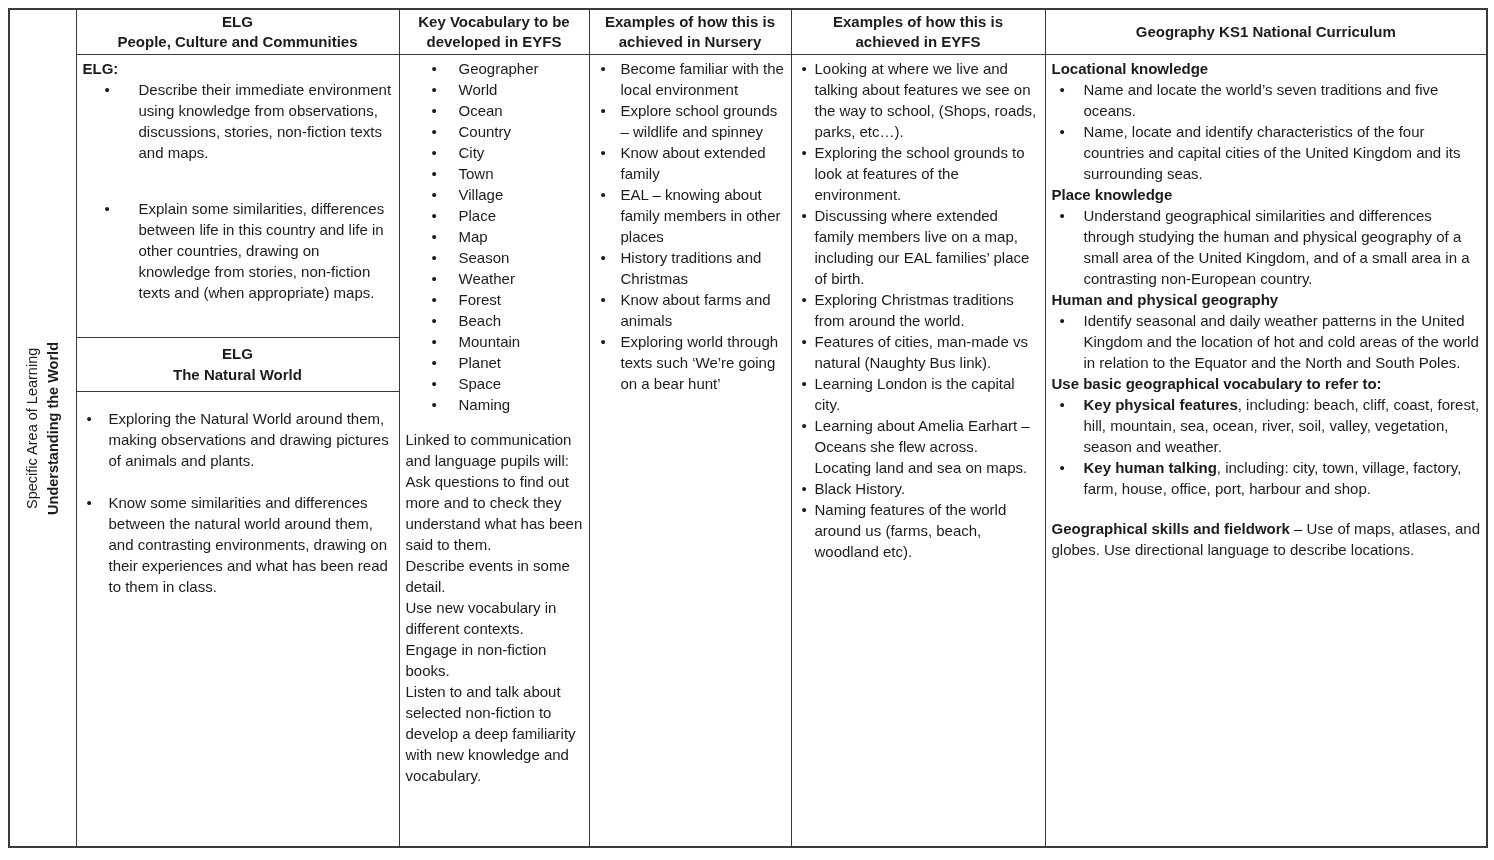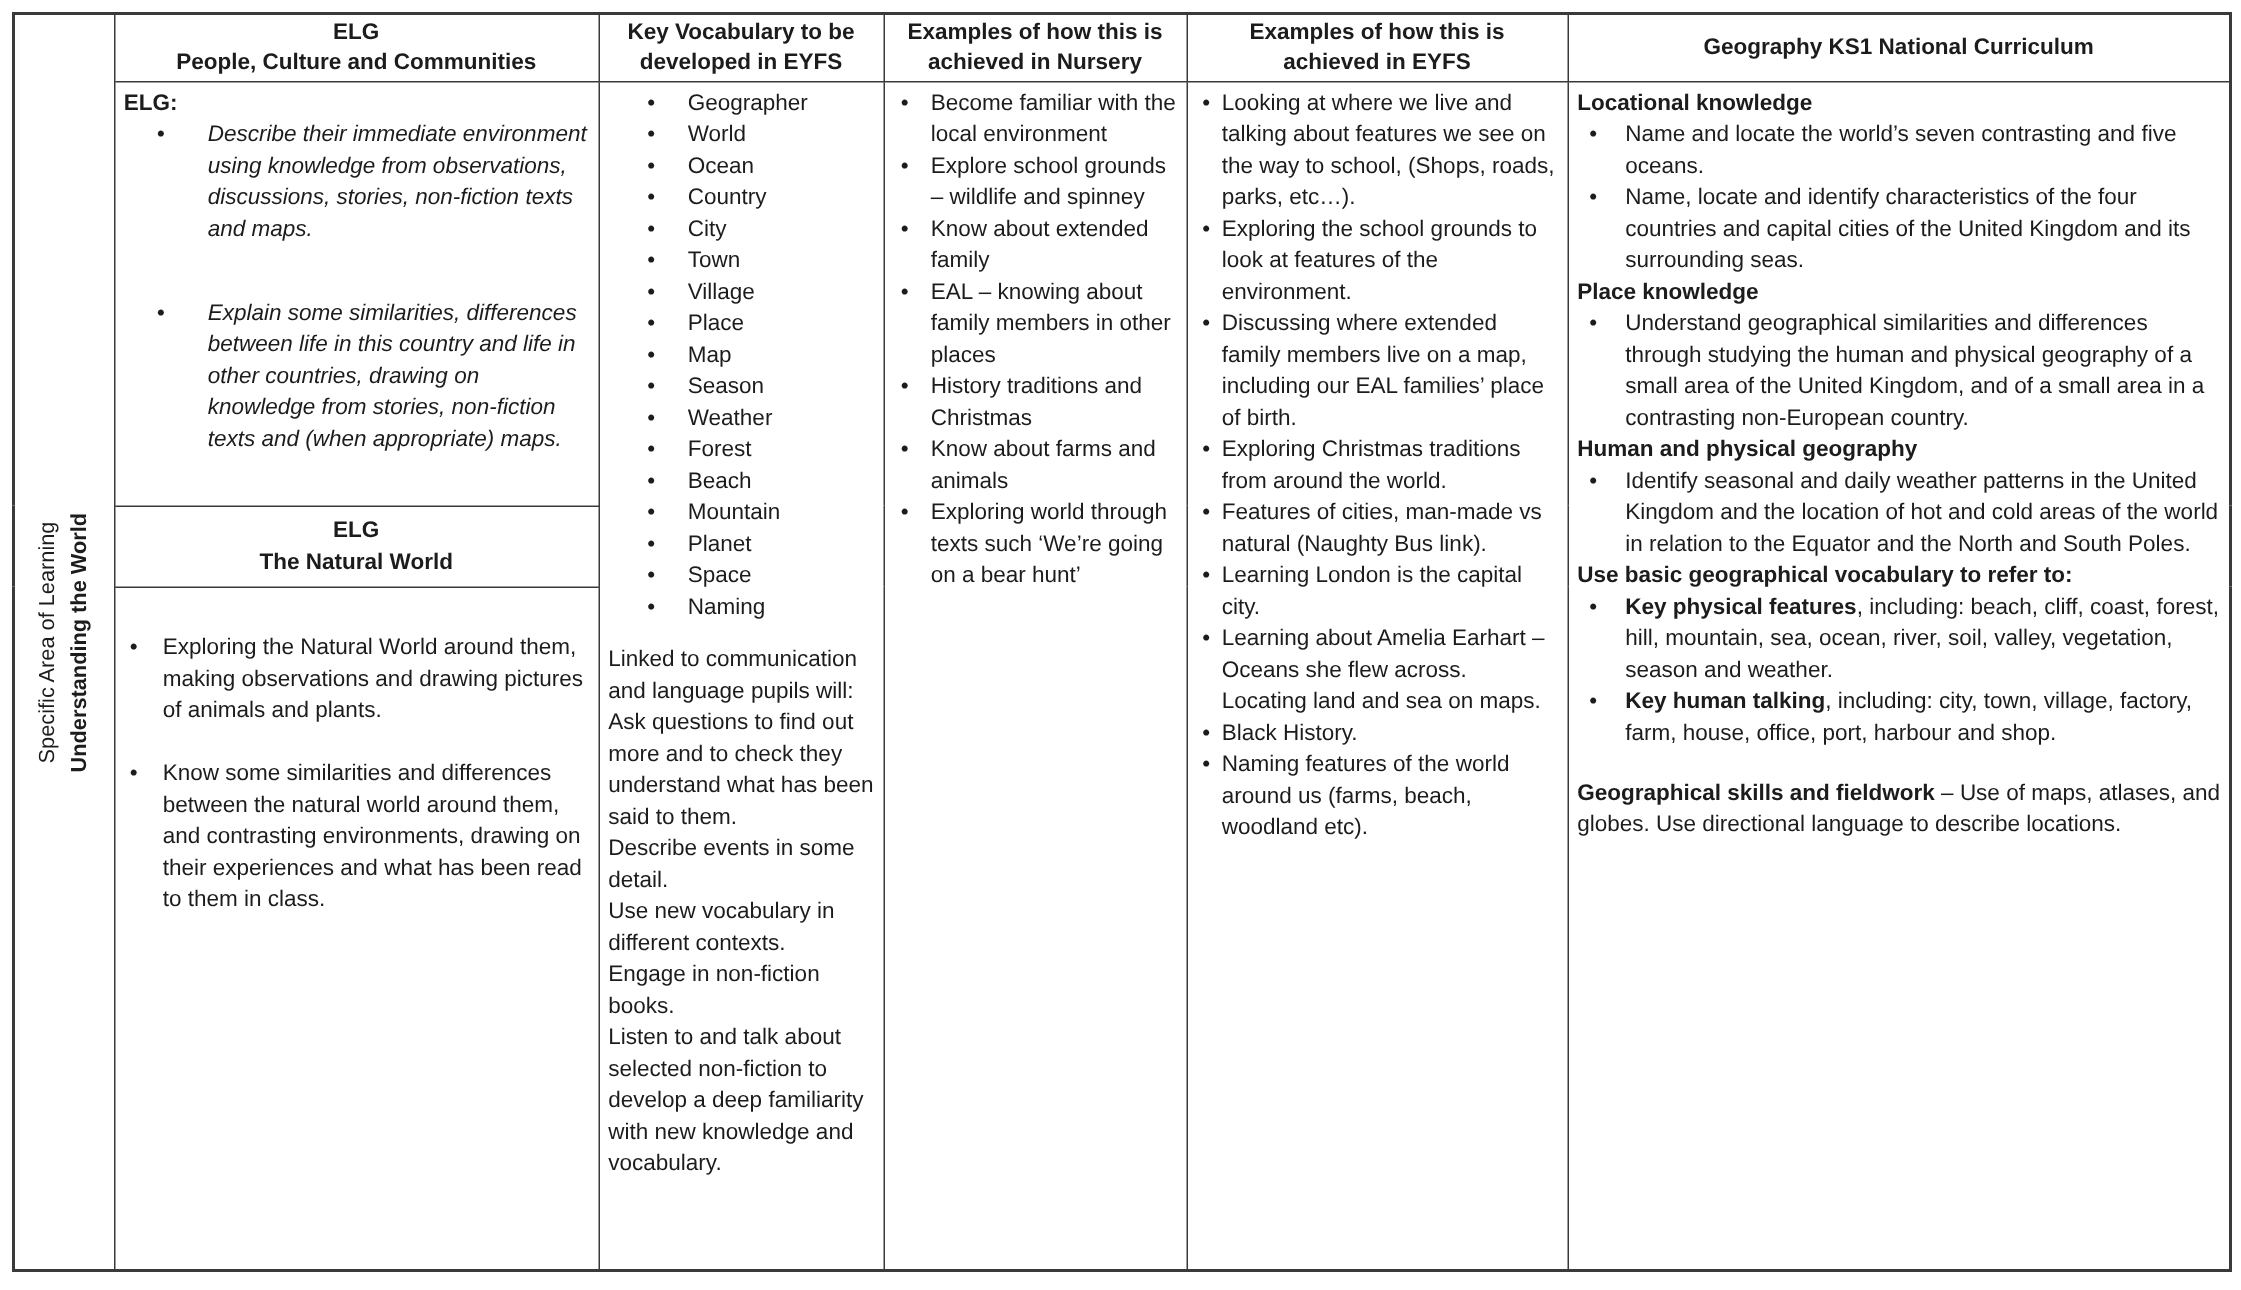--- a/index.html
+++ b/index.html
@@ -35,41 +35,41 @@
     writing-mode:vertical-rl;transform:rotate(180deg);
     margin:0 auto;white-space:nowrap;
     font-size:14.5px;line-height:1.45;
   }
   .vtext .l2{font-weight:600;}
   .cell-label{font-weight:600;}
   ul{margin:0;padding:0;list-style:none;}
   li{position:relative;}
   li::before{content:"\2022";position:absolute;}
   
-  ul.b-col1 li{padding-left:56px;font-style:italic;}
+  ul.b-col1 li{padding-left:56px;}
   ul.b-col1 li::before{left:22px;}
   ul.b-col1 li + li{margin-top:35px;}
   
   ul.b-col1b li{padding-left:26px;}
   ul.b-col1b li::before{left:4px;}
   ul.b-col1b li + li{margin-top:21px;}
   
   ul.b-vocab li{padding-left:53px;}
   ul.b-vocab li::before{left:26px;}
   
   ul.b-nursery li{padding-left:25px;}
   ul.b-nursery li::before{left:5px;}
   
   ul.b-eyfs li{padding-left:17px;}
   ul.b-eyfs li::before{left:4px;}
   
   ul.b-ks1 li{padding-left:32px;}
   ul.b-ks1 li::before{left:8px;}
   .subhead{text-align:center;font-weight:600;vertical-align:middle;}
-  .cell-natural{padding-top:29px;}
+  .cell-natural{padding-top:16px;}
   .ks1-heading{font-weight:600;}
   .vocab-note{margin-top:14px;}
   .vocab-note div{min-height:0;}
   .fieldwork{margin-top:19px;}
   .fieldwork strong, li strong, .ks1-heading{font-weight:700;}
 </style>
 </head>
 <body>
 
 <table class="curriculum">
@@ -163,21 +163,21 @@
             <li>Features of cities, man-made vs natural (Naughty Bus link).</li>
             <li>Learning London is the capital city.</li>
             <li>Learning about Amelia Earhart – Oceans she flew across. Locating land and sea on maps.</li>
             <li>Black History.</li>
             <li>Naming features of the world around us (farms, beach, woodland etc).</li>
           </ul>
     </td>
     <td rowspan="3">
       <div class="ks1-heading">Locational knowledge</div>
       <ul class="b-ks1">
-            <li>Name and locate the world’s seven contrasting and five oceans.</li>
+            <li>Name and locate the world’s seven traditions and five oceans.</li>
             <li>Name, locate and identify characteristics of the four countries and capital cities of the United Kingdom and its surrounding seas.</li>
           </ul>
       <div class="ks1-heading">Place knowledge</div>
       <ul class="b-ks1">
             <li>Understand geographical similarities and differences through studying the human and physical geography of a small area of the United Kingdom, and of a small area in a contrasting non-European country.</li>
           </ul>
       <div class="ks1-heading">Human and physical geography</div>
       <ul class="b-ks1">
             <li>Identify seasonal and daily weather patterns in the United Kingdom and the location of hot and cold areas of the world in relation to the Equator and the North and South Poles.</li>
           </ul>

